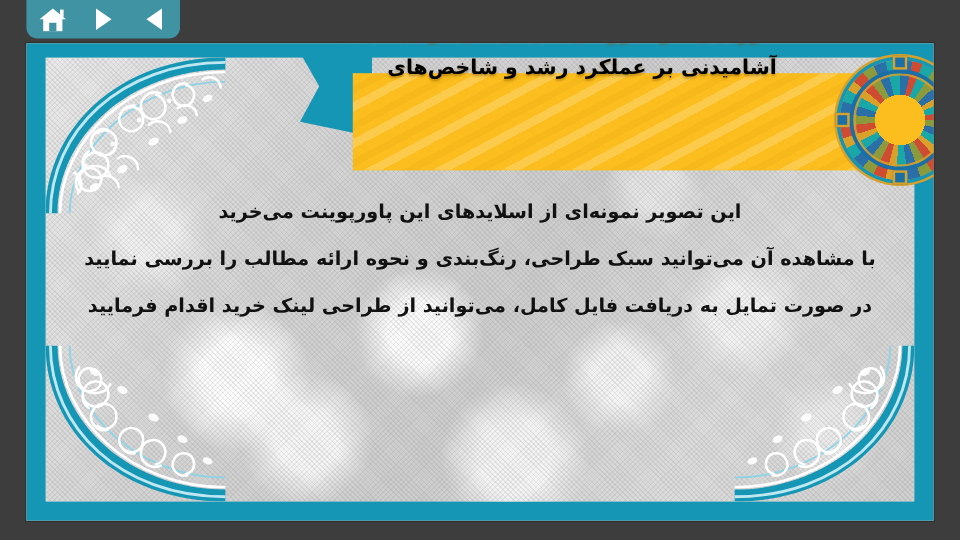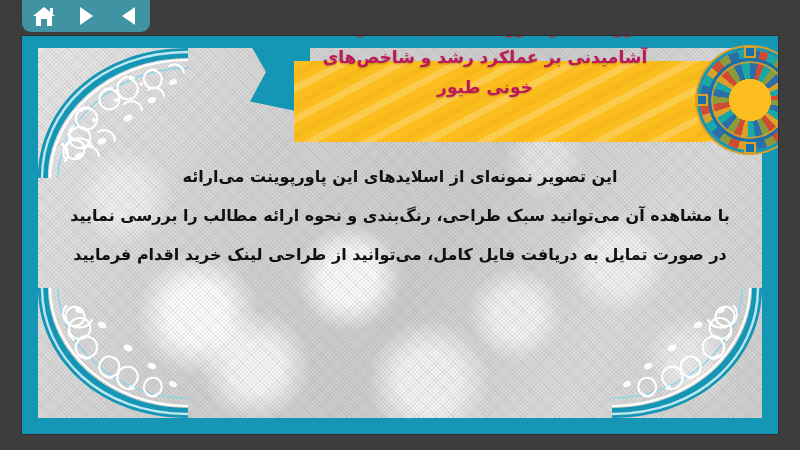--- a/index.html
+++ b/index.html
@@ -85,21 +85,21 @@
   .banner::before{
     content:"";position:absolute;inset:0;
     background:repeating-linear-gradient(-28deg,
       rgba(255,255,255,.20) 0 7px,
       rgba(255,255,255,0) 7px 13px,
       rgba(210,150,0,.14) 13px 19px,
       rgba(255,255,255,0) 19px 27px);
   }
   .title{
     position:absolute;right:0;left:0;top:-24px;
-    text-align:center;color:#be185d;
+    text-align:center;color:#000000;
     font-size:17px;line-height:30px;font-weight:700;
     text-shadow:0 1px 2px rgba(120,80,0,.45);
     z-index:34;direction:rtl;padding:0 8px;
   }
   .title div{white-space:nowrap;}
 
   
   .medallion{
     position:absolute;left:678px;top:14px;width:100px;height:100px;border-radius:50%;
     z-index:36;
@@ -246,32 +246,31 @@
         <ellipse cx="135" cy="34" rx="4.2" ry="2.8" transform="rotate(-22 135 34)"></ellipse>
       </g>
     </svg>
 
     <div class="banner-wrap">
       <div class="ribbon-tail"></div>
       <div class="banner"></div>
       <div class="title">
         <div>ارزیابی اثر افزودنی‌های گیاهی در آب</div>
         <div>آشامیدنی بر عملکرد رشد و شاخص‌های</div>
-        <div>خونی طیور</div>
       </div>
     </div>
 
     <div class="medallion">
       <span class="ring"></span>
       <span class="star"></span>
       <span class="nub n1"></span>
         <span class="nub n2"></span>
       <span class="nub n3"></span>
     </div>
 
     <div class="body-text">
-      <p>این تصویر نمونه‌ای از اسلایدهای این پاورپوینت می‌ارائه</p>
+      <p>این تصویر نمونه‌ای از اسلایدهای این پاورپوینت می‌خرید</p>
       <p>با مشاهده آن می‌توانید سبک طراحی، رنگ‌بندی و نحوه ارائه مطالب را بررسی نمایید</p>
       <p>در صورت تمایل به دریافت فایل کامل، می‌توانید از طراحی لینک خرید اقدام فرمایید</p>
     </div>
 
   </div>
 </div>
 
 </body></html>

